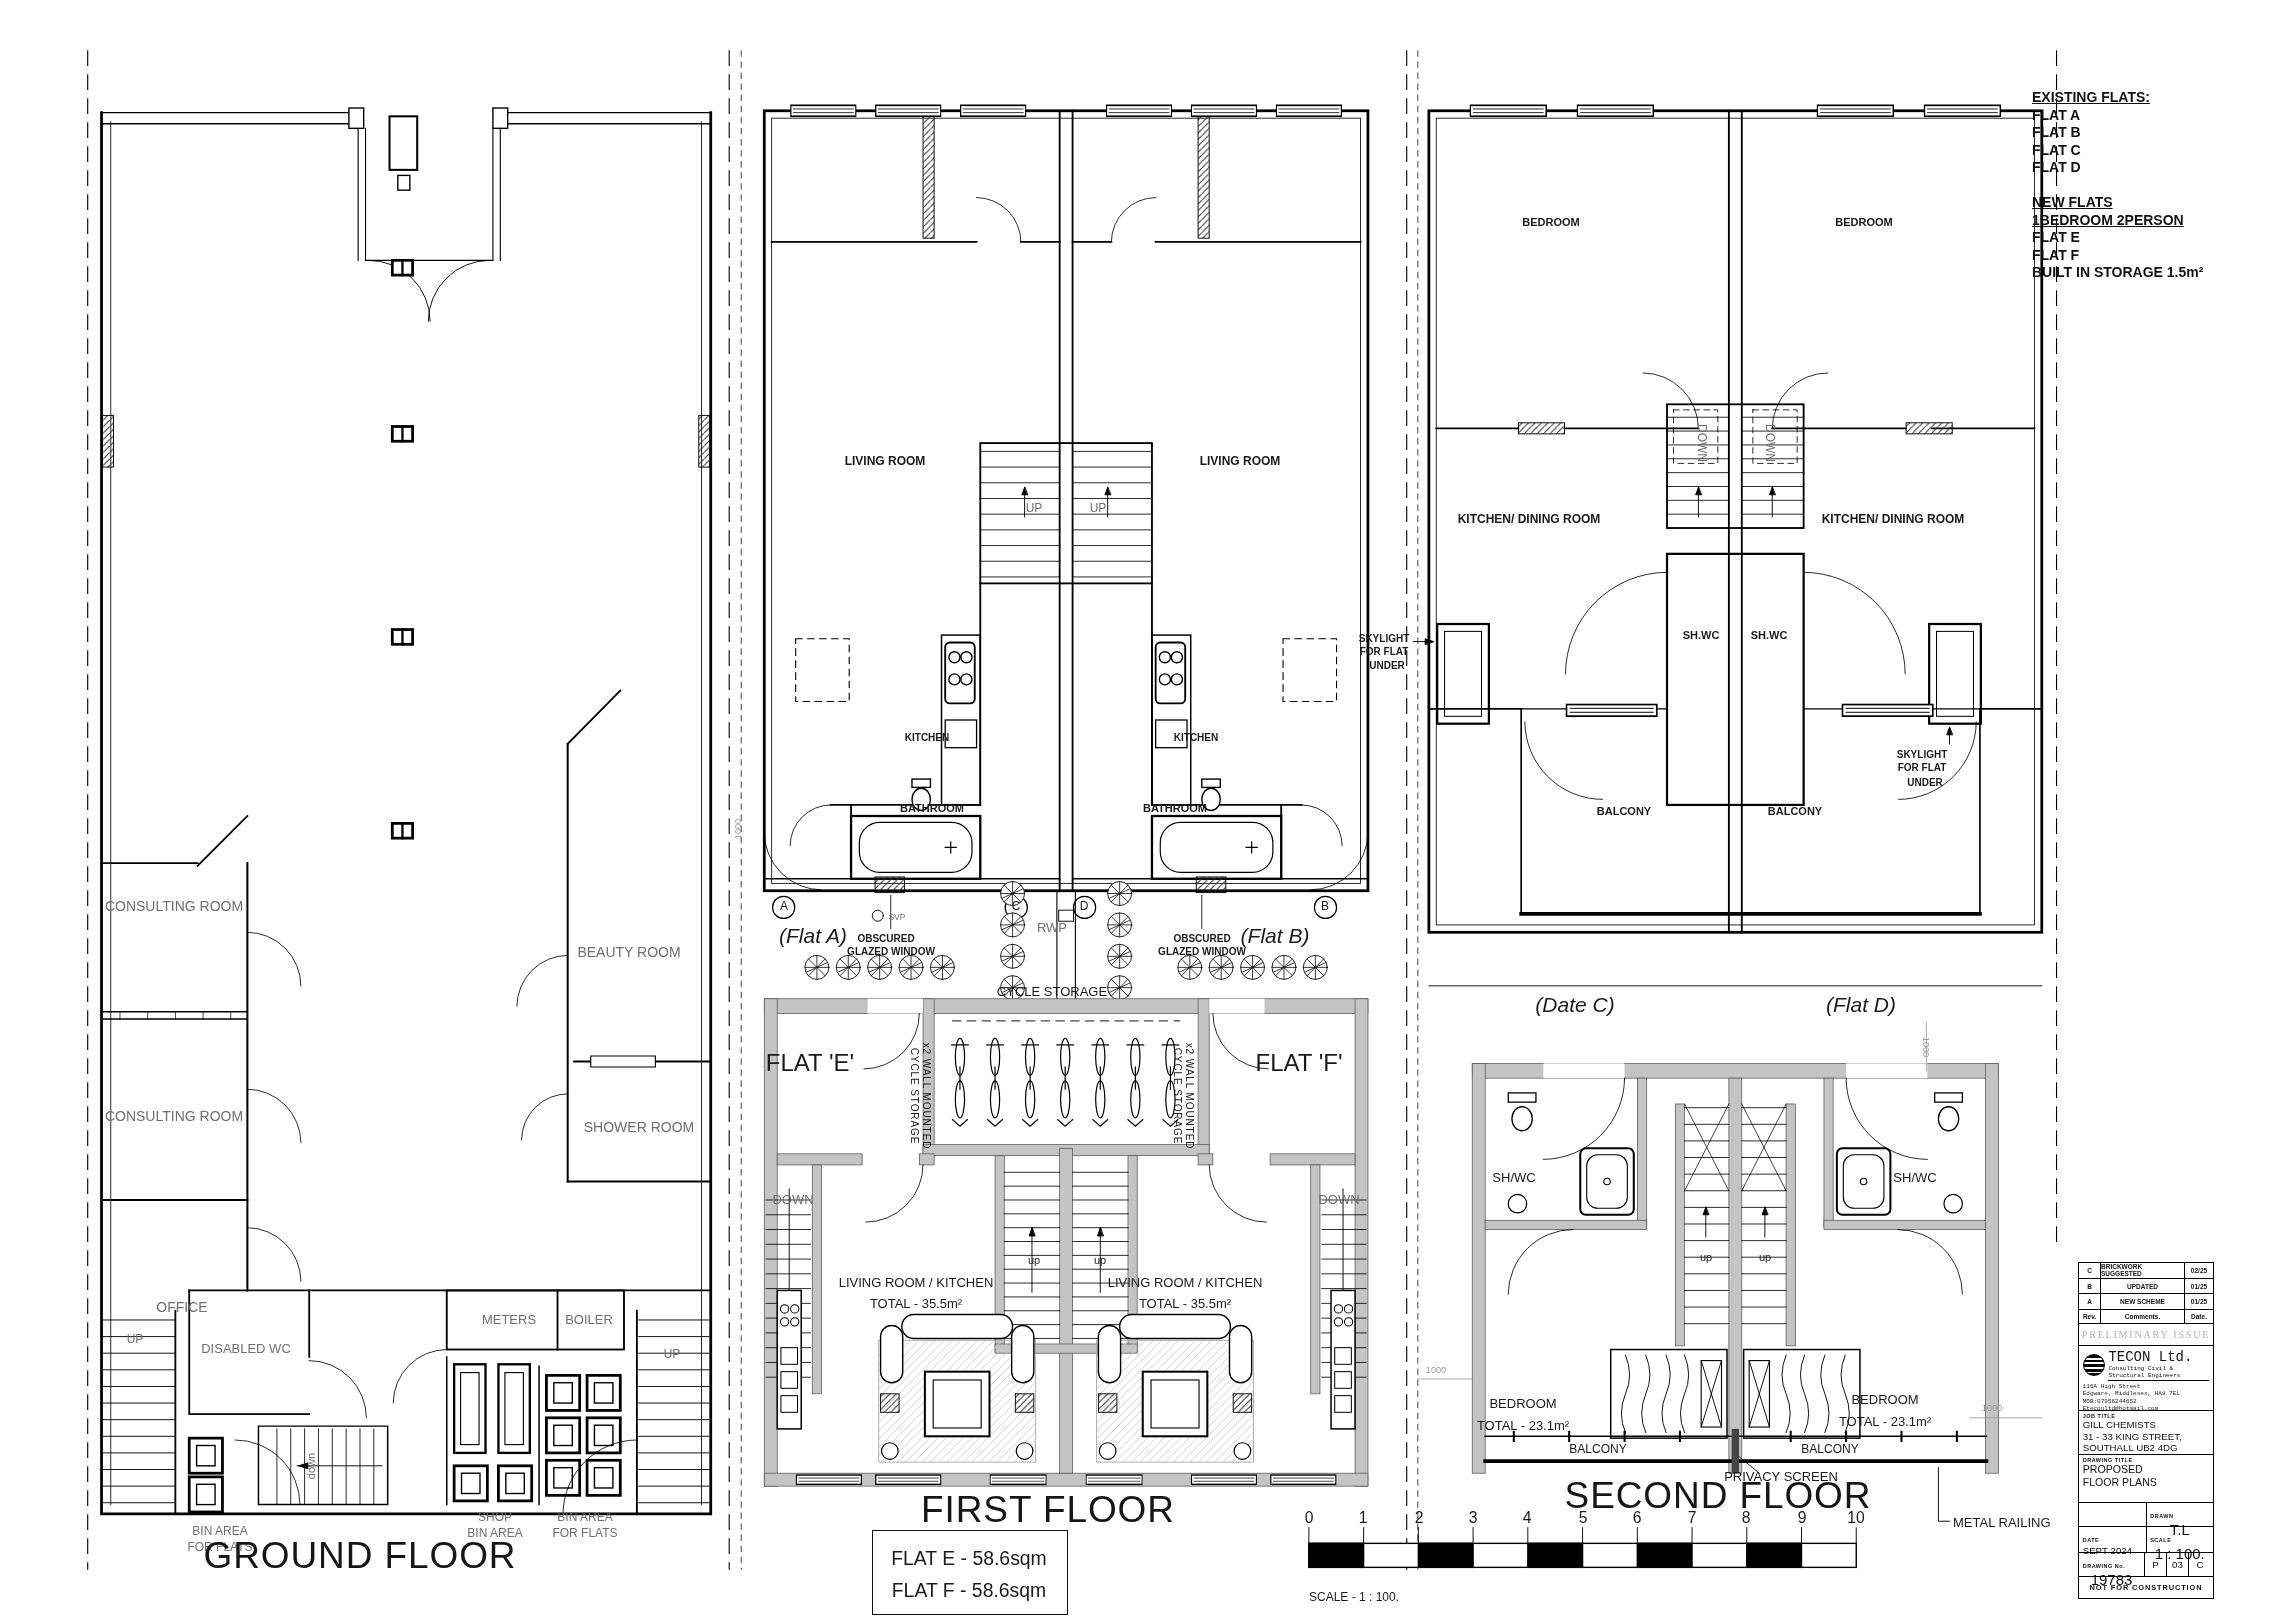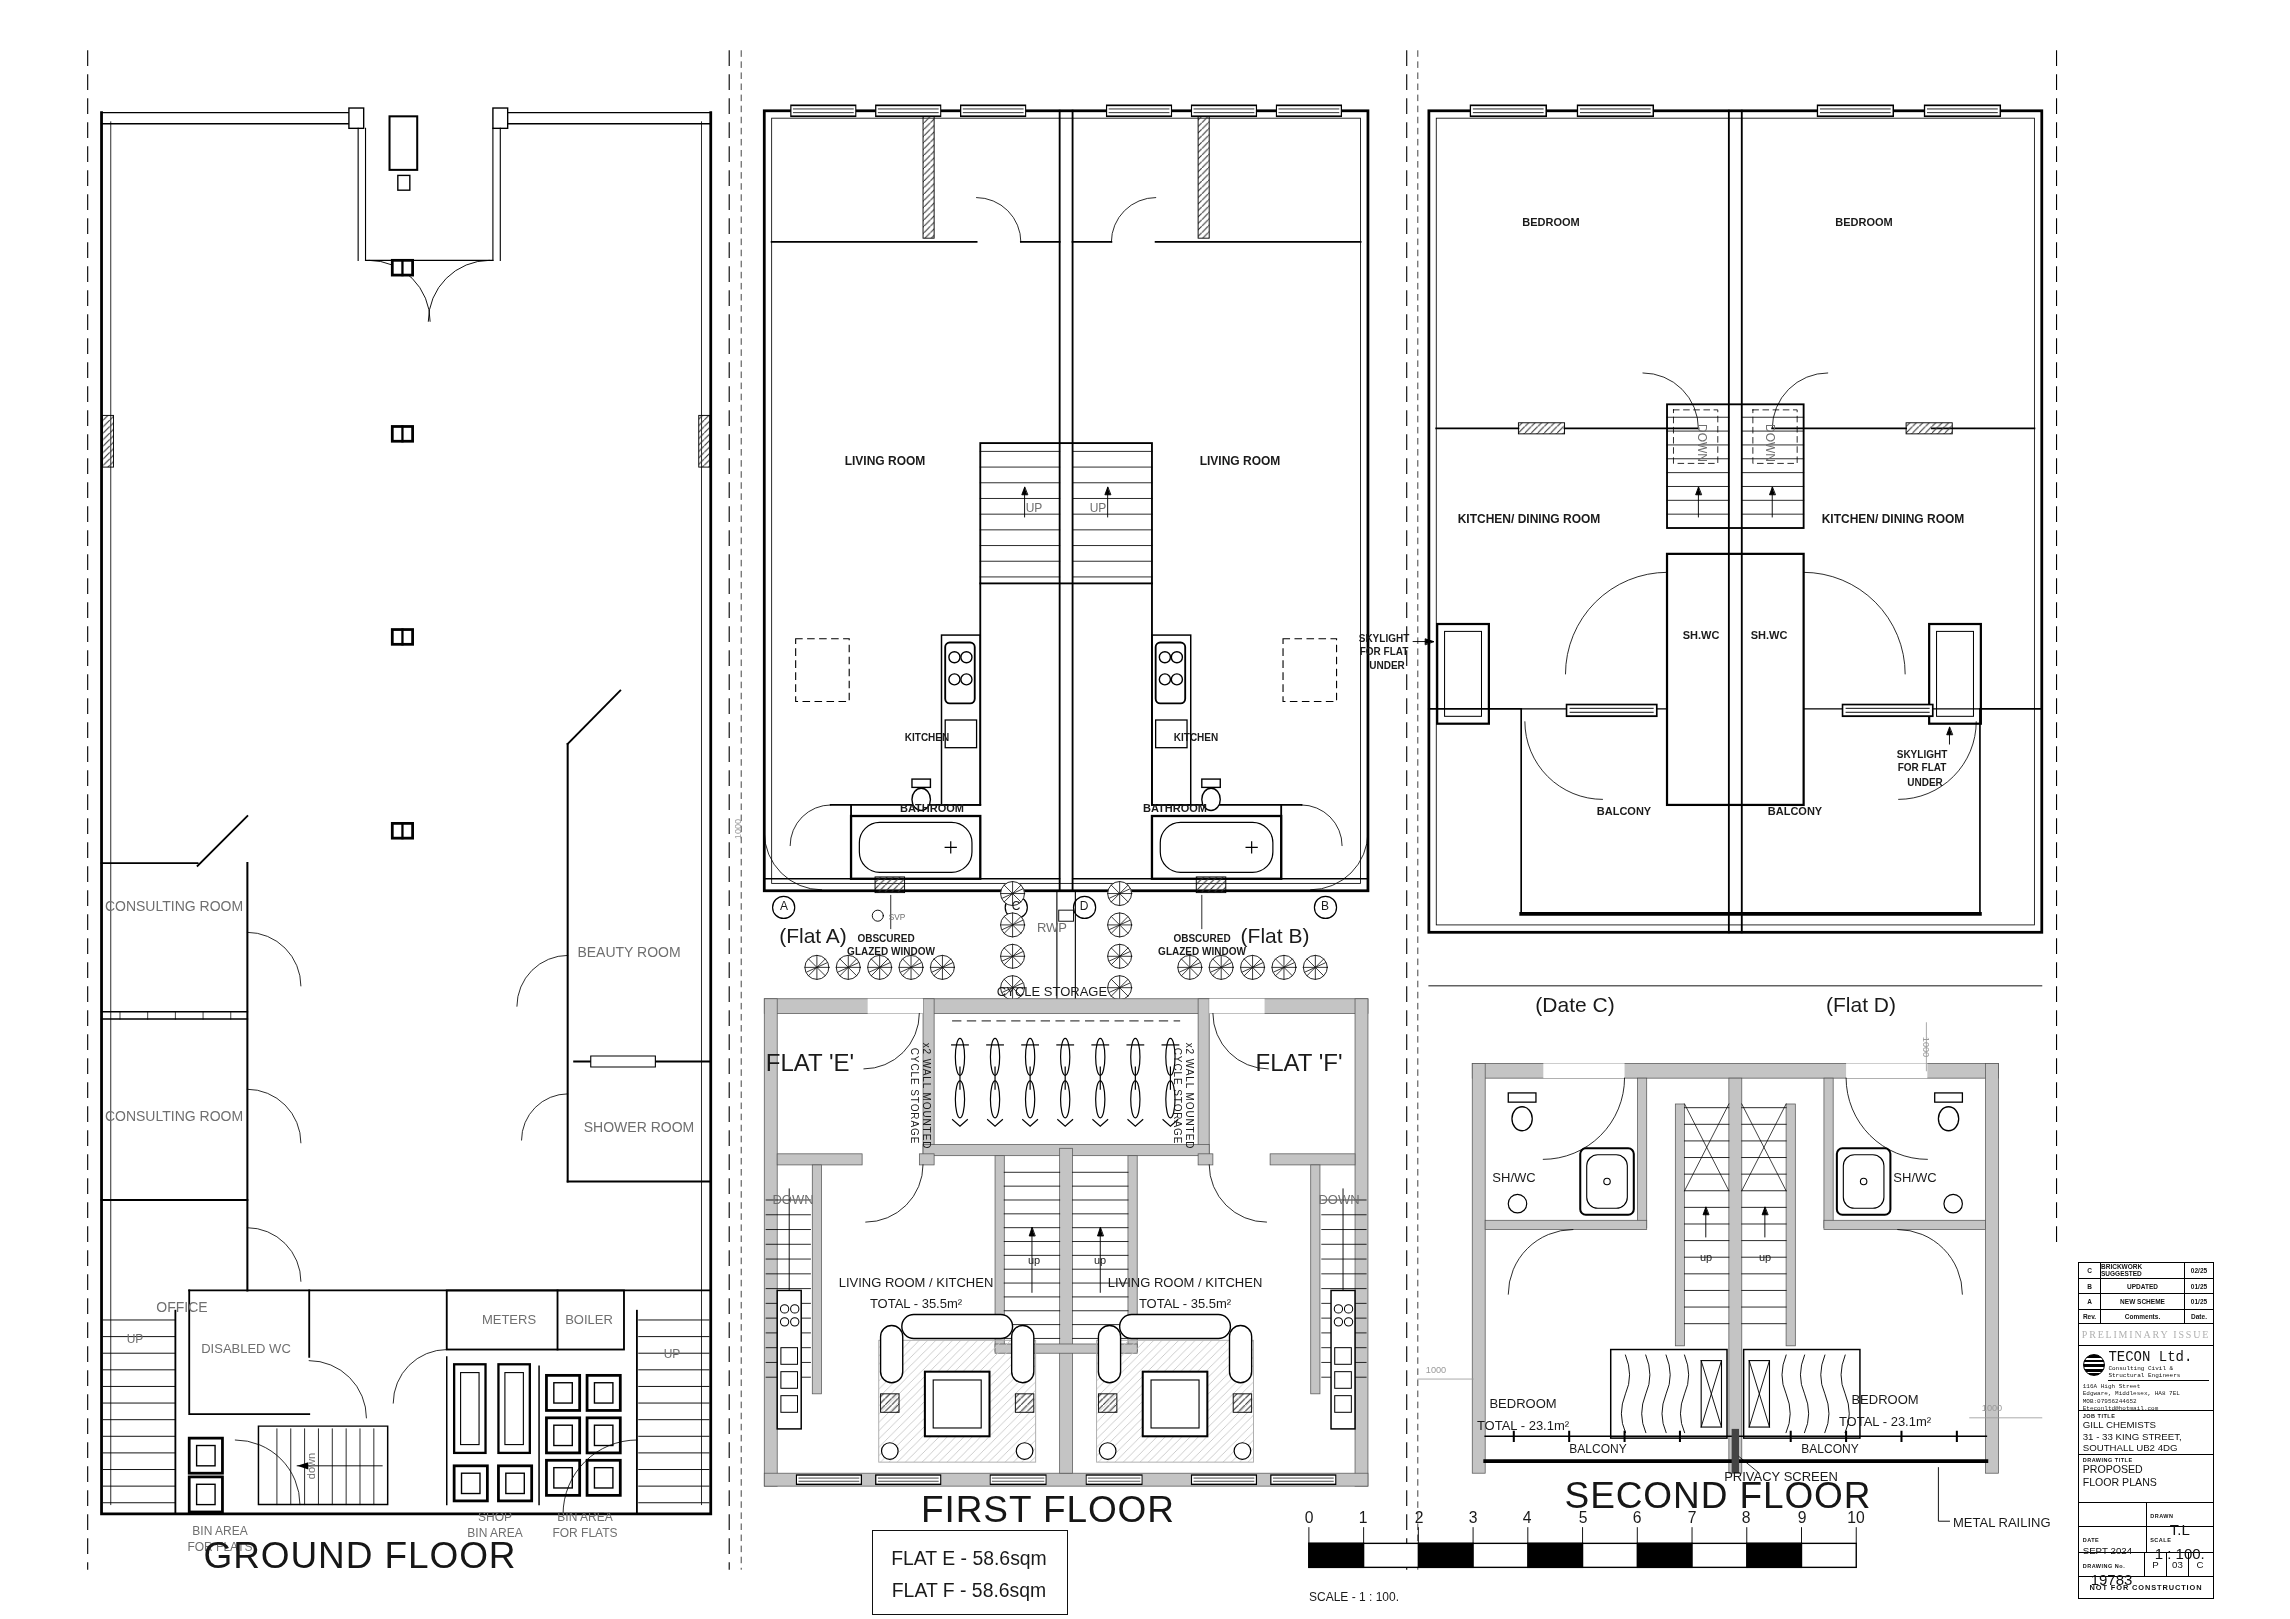--- a/index.html
+++ b/index.html
@@ -7,21 +7,21 @@
          font-family:"Liberation Sans",sans-serif;color:#111;}
   #plansvg{position:absolute;left:0;top:0;width:2291px;height:1620px;}
   .lbl{position:absolute;transform:translate(-50%,-50%);white-space:nowrap;text-align:center;
        font-family:"Liberation Sans",sans-serif;color:#1a1a1a;line-height:1.15;}
   .g{color:#6f6f6f;}
   .gl{color:#9a9a9a;}
   .b{font-weight:bold;}
   .rot90{transform:translate(-50%,-50%) rotate(90deg);}
   .rotm90{transform:translate(-50%,-50%) rotate(-90deg);}
   .t40{font-size:37px;letter-spacing:0.9px;color:#161616;}
-  .f23{font-size:21px;}
+  .f23{font-size:21px;font-style:italic;}
   .f26{font-size:24px;}
   .mk{font-size:12px;}
   .left{transform:translate(0,-50%);text-align:left;}
   
   .notes{position:absolute;left:2032px;top:89px;width:249px;font-size:14px;font-weight:bold;
          line-height:17.5px;color:#111;text-align:left;}
   .notes .u{text-decoration:underline;}
   .notes .sp{height:17.5px;}
   
   .areabox{position:absolute;left:872px;top:1530px;width:194px;height:83px;border:1.8px solid #111;}
@@ -564,20 +564,33 @@
 <div class="lbl" style="left:1473px;top:1518px;font-size:15.7px">3</div>
 <div class="lbl" style="left:1527px;top:1518px;font-size:15.7px">4</div>
 <div class="lbl" style="left:1583px;top:1518px;font-size:15.7px">5</div>
 <div class="lbl" style="left:1637px;top:1518px;font-size:15.7px">6</div>
 <div class="lbl" style="left:1692px;top:1518px;font-size:15.7px">7</div>
 <div class="lbl" style="left:1746px;top:1518px;font-size:15.7px">8</div>
 <div class="lbl" style="left:1802px;top:1518px;font-size:15.7px">9</div>
 <div class="lbl" style="left:1856px;top:1518px;font-size:15.7px">10</div>
 <div class="lbl left" style="left:1309px;top:1598px;font-size:12px">SCALE - 1 : 100.</div>
 
+<div class="notes">
+  <div class="u">EXISTING FLATS:</div>
+  <div>FLAT A</div>
+  <div>FLAT B</div>
+  <div>FLAT C</div>
+  <div>FLAT D</div>
+  <div class="sp"></div>
+  <div class="u">NEW FLATS</div>
+  <div class="u">1BEDROOM 2PERSON</div>
+  <div>FLAT E</div>
+  <div>FLAT F</div>
+  <div>BUILT IN STORAGE 1.5m²</div>
+</div>
 
 <div class="tb">
   <div class="revrow" style="height:15.7px">
     <div class="c-rev">C</div>
     <div class="c-com">BRICKWORK SUGGESTED</div>
     <div class="c-date">02/25</div>
   </div>
   <div class="revrow" style="height:15.7px">
     <div class="c-rev">B</div>
     <div class="c-com">UPDATED</div>

